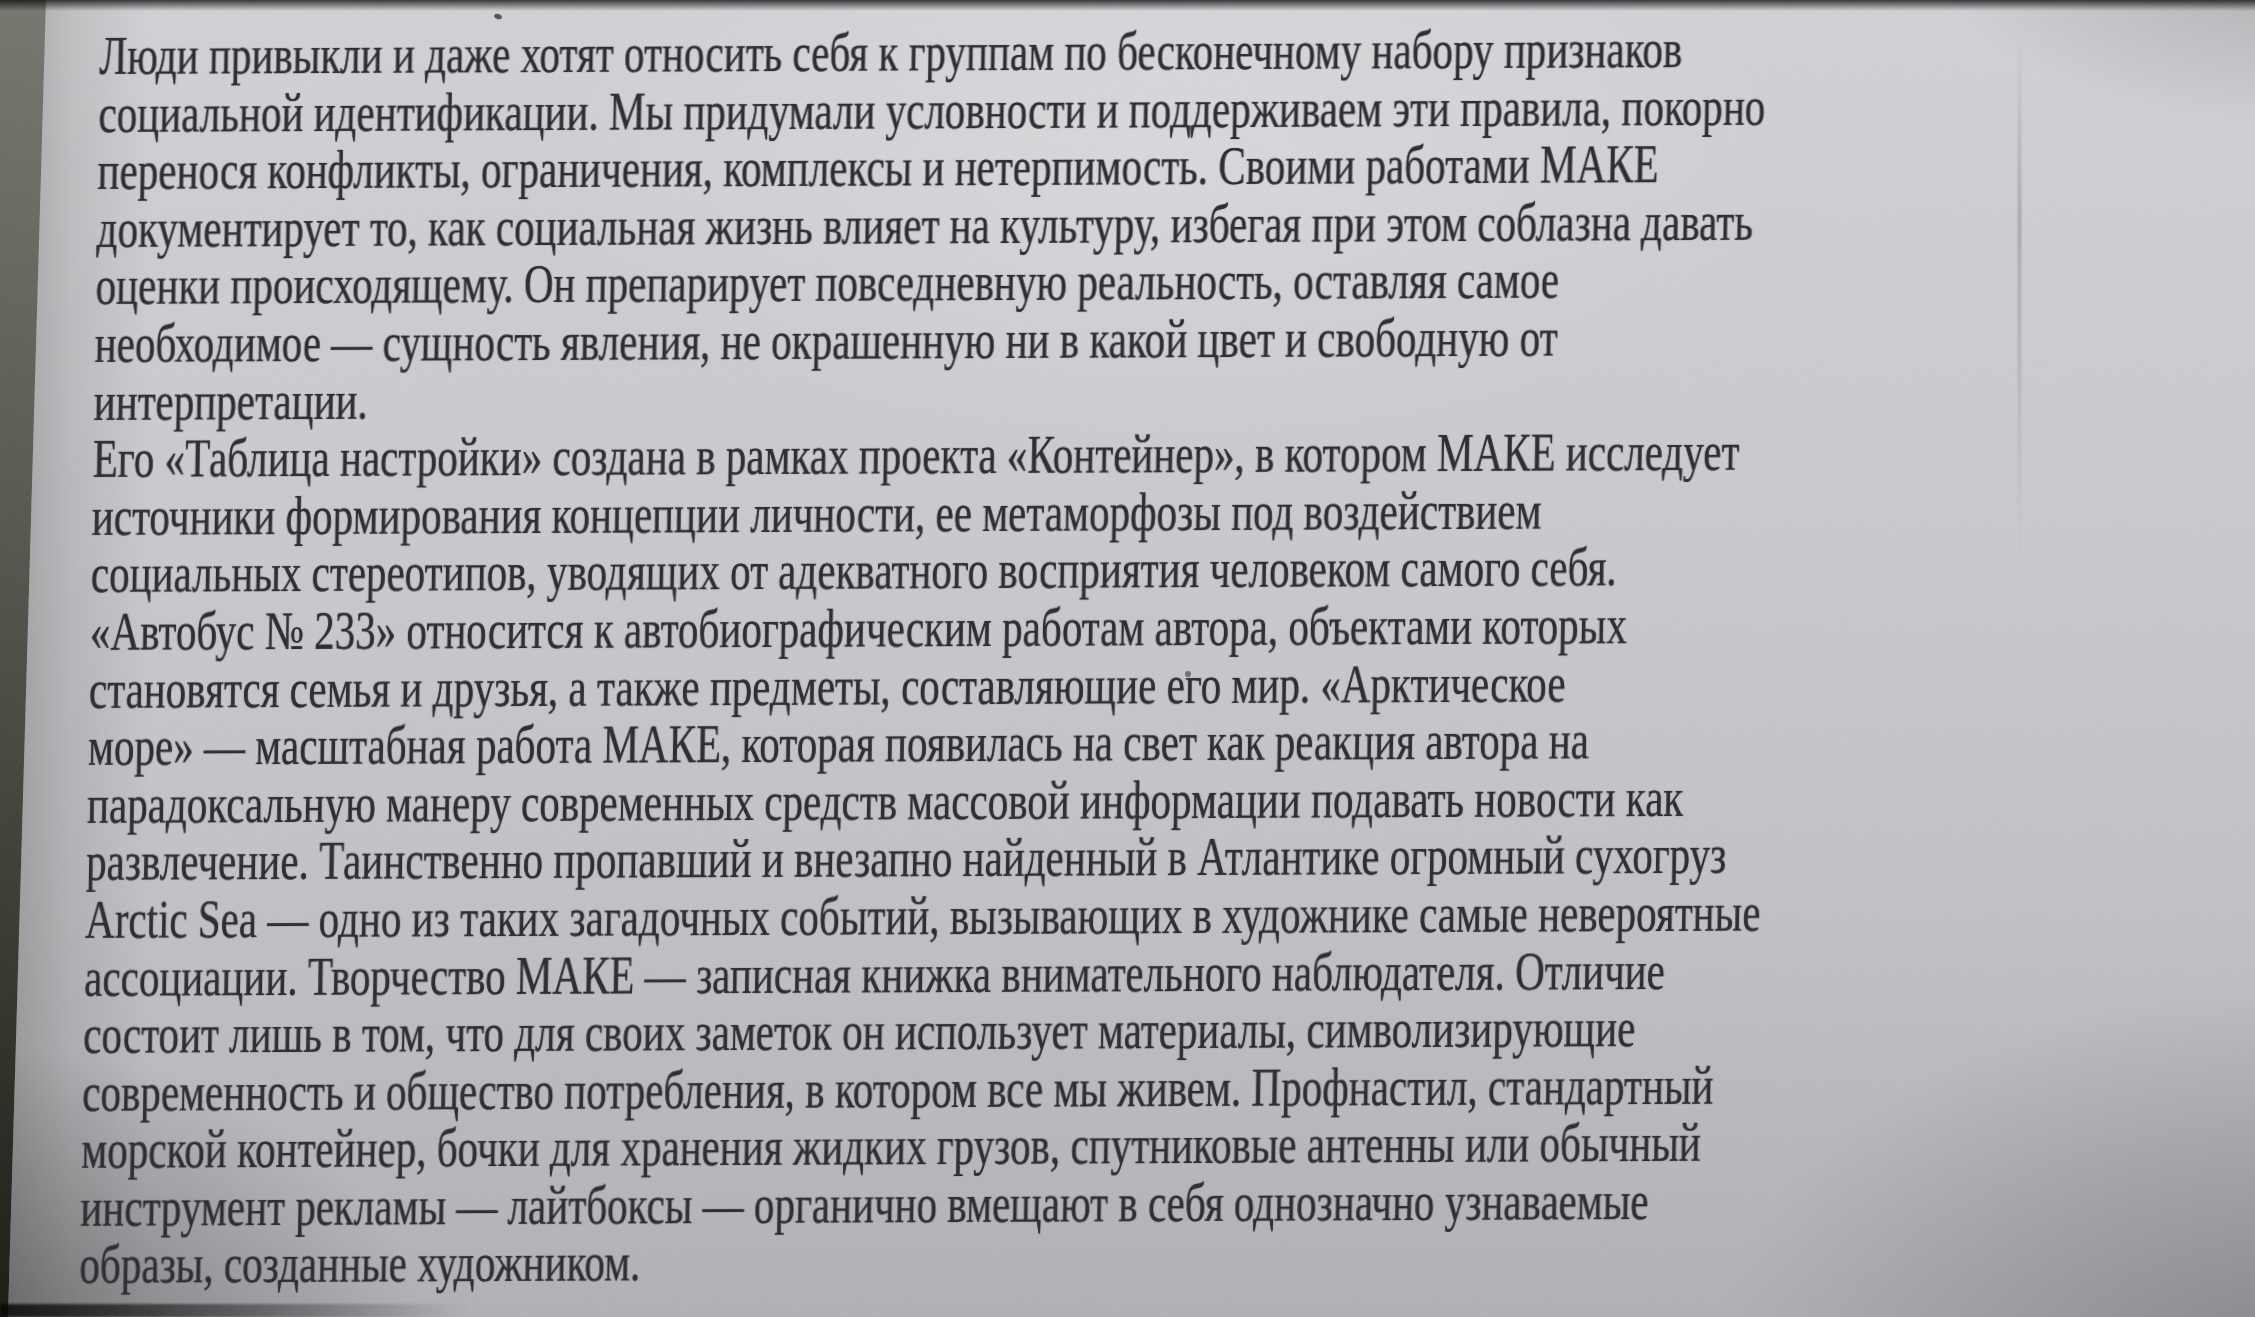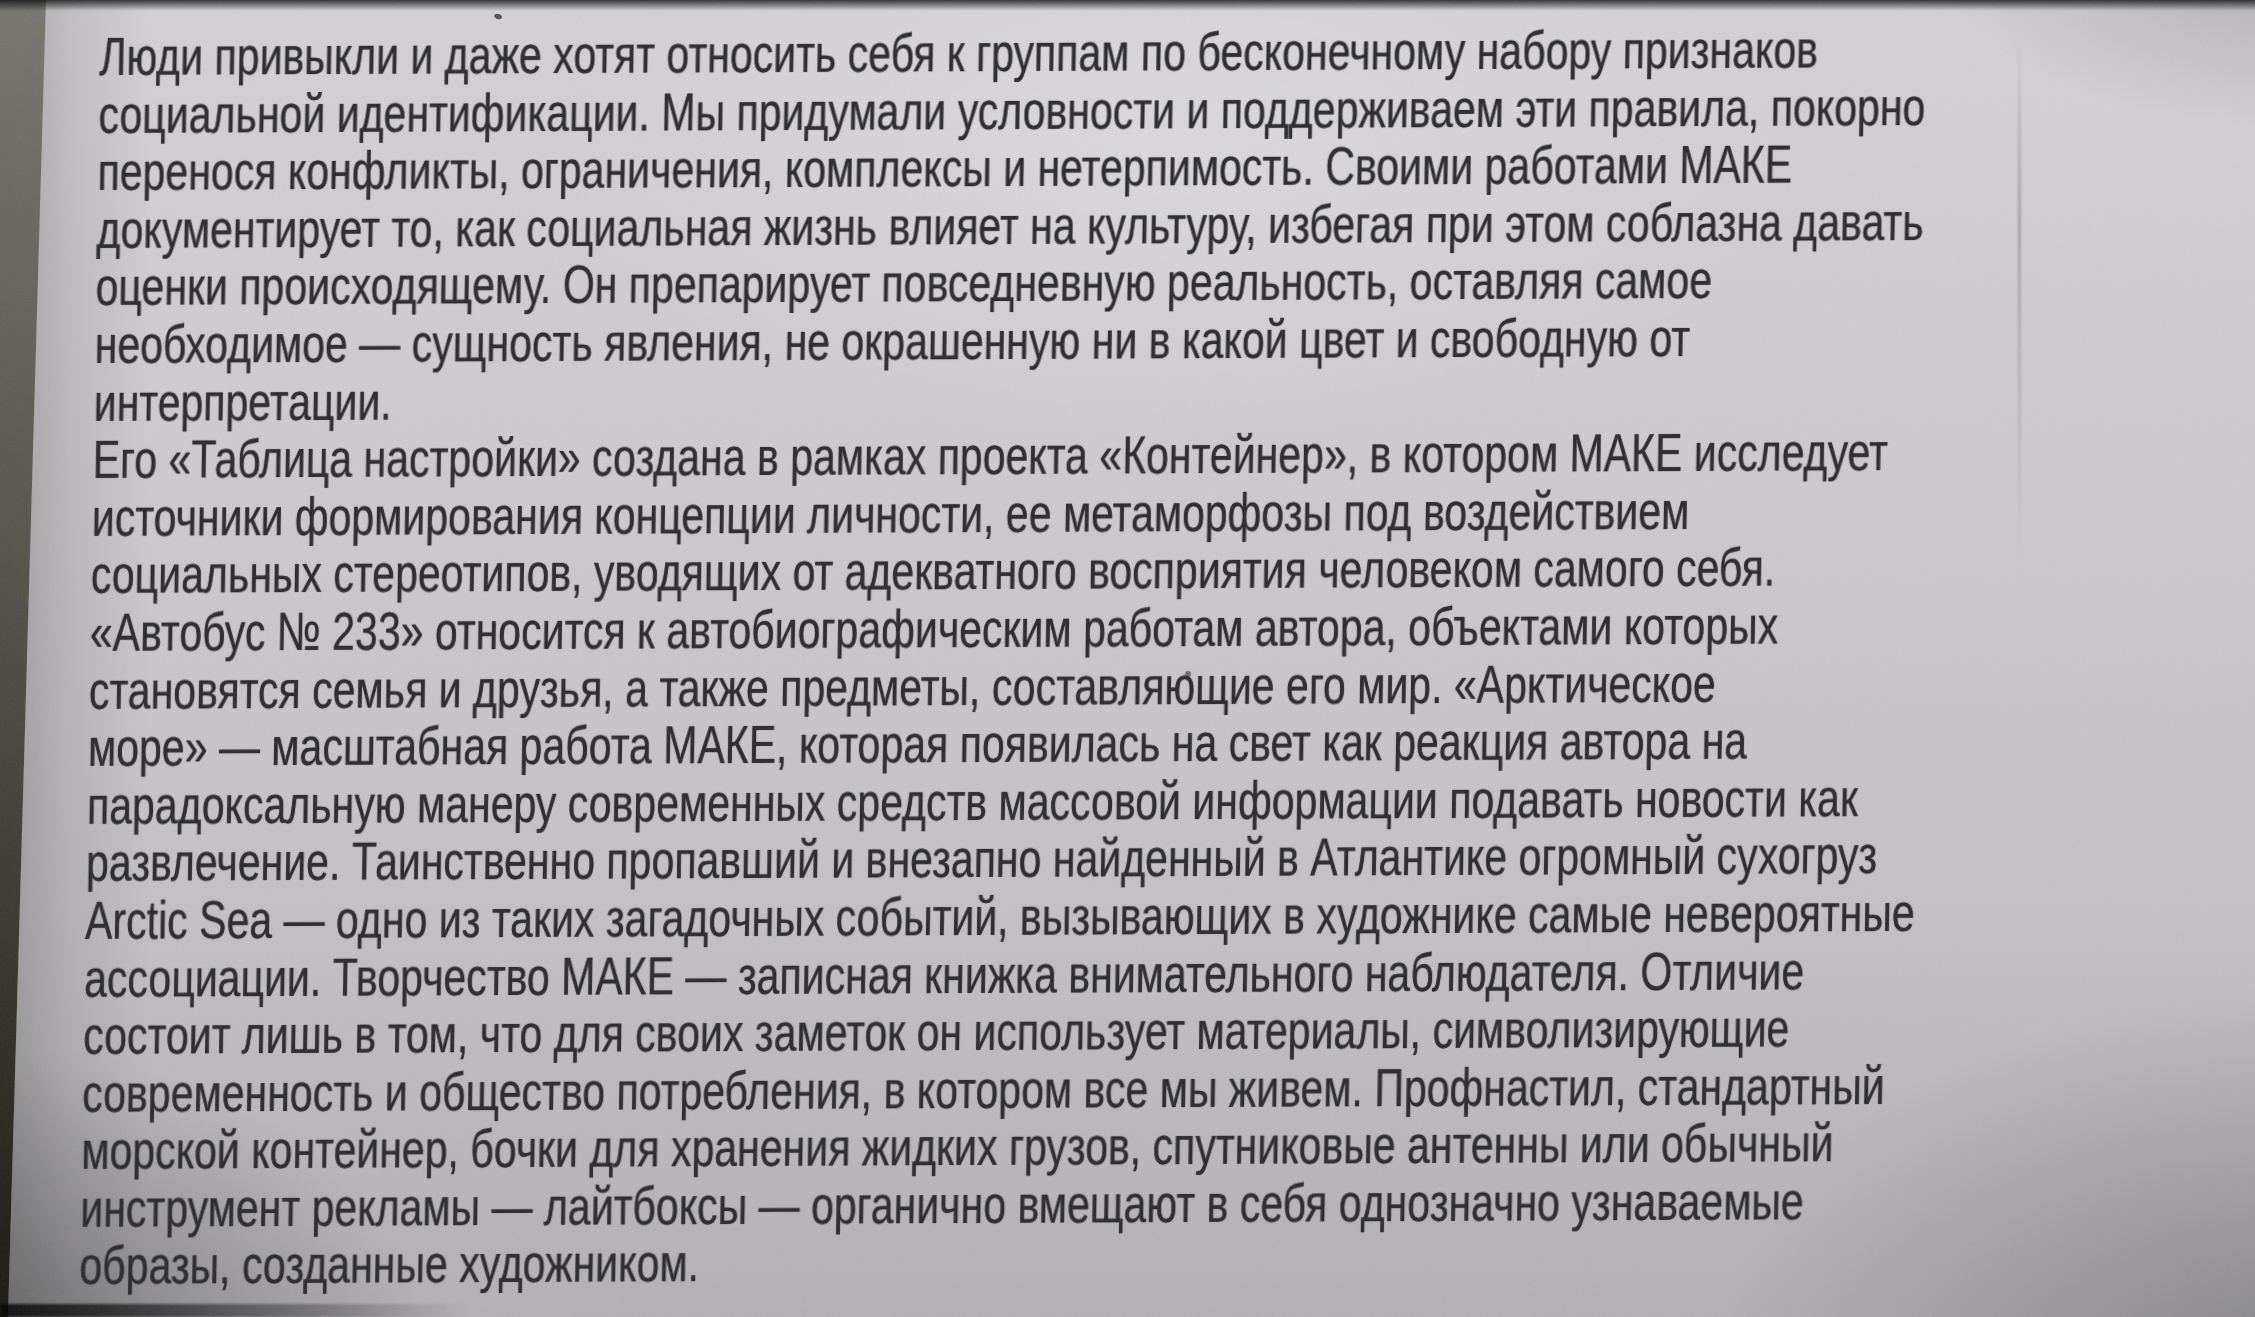--- a/index.html
+++ b/index.html
@@ -6,20 +6,21 @@
     margin: 0; padding: 0;
     background: #101009;
     font-family: "Liberation Sans", "DejaVu Sans", sans-serif;
   }
   .photo {
     position: relative;
     width: 2255px; height: 1317px;
     overflow: hidden;
     background: linear-gradient(187deg,
       #8a897f 0%, #72716a 20%, #55544c 50%, #33332c 78%, #17170f 100%);
+    font-family: Liberation Serif, serif;
   }
   
   .paper {
     position: absolute; inset: 0;
     clip-path: polygon(46px 0, 2255px 0, 2255px 1317px, 8px 1317px);
     background:
       radial-gradient(900px 420px at 52% 12%, rgba(255,255,255,0.20), rgba(255,255,255,0) 70%),
       radial-gradient(700px 520px at 0% 104%, rgba(24,24,22,0.40), rgba(24,24,22,0) 62%),
       radial-gradient(950px 620px at 102% 104%, rgba(30,30,28,0.30), rgba(30,30,28,0) 62%),
       radial-gradient(620px 300px at 102% -4%, rgba(35,35,32,0.22), rgba(35,35,32,0) 60%),

